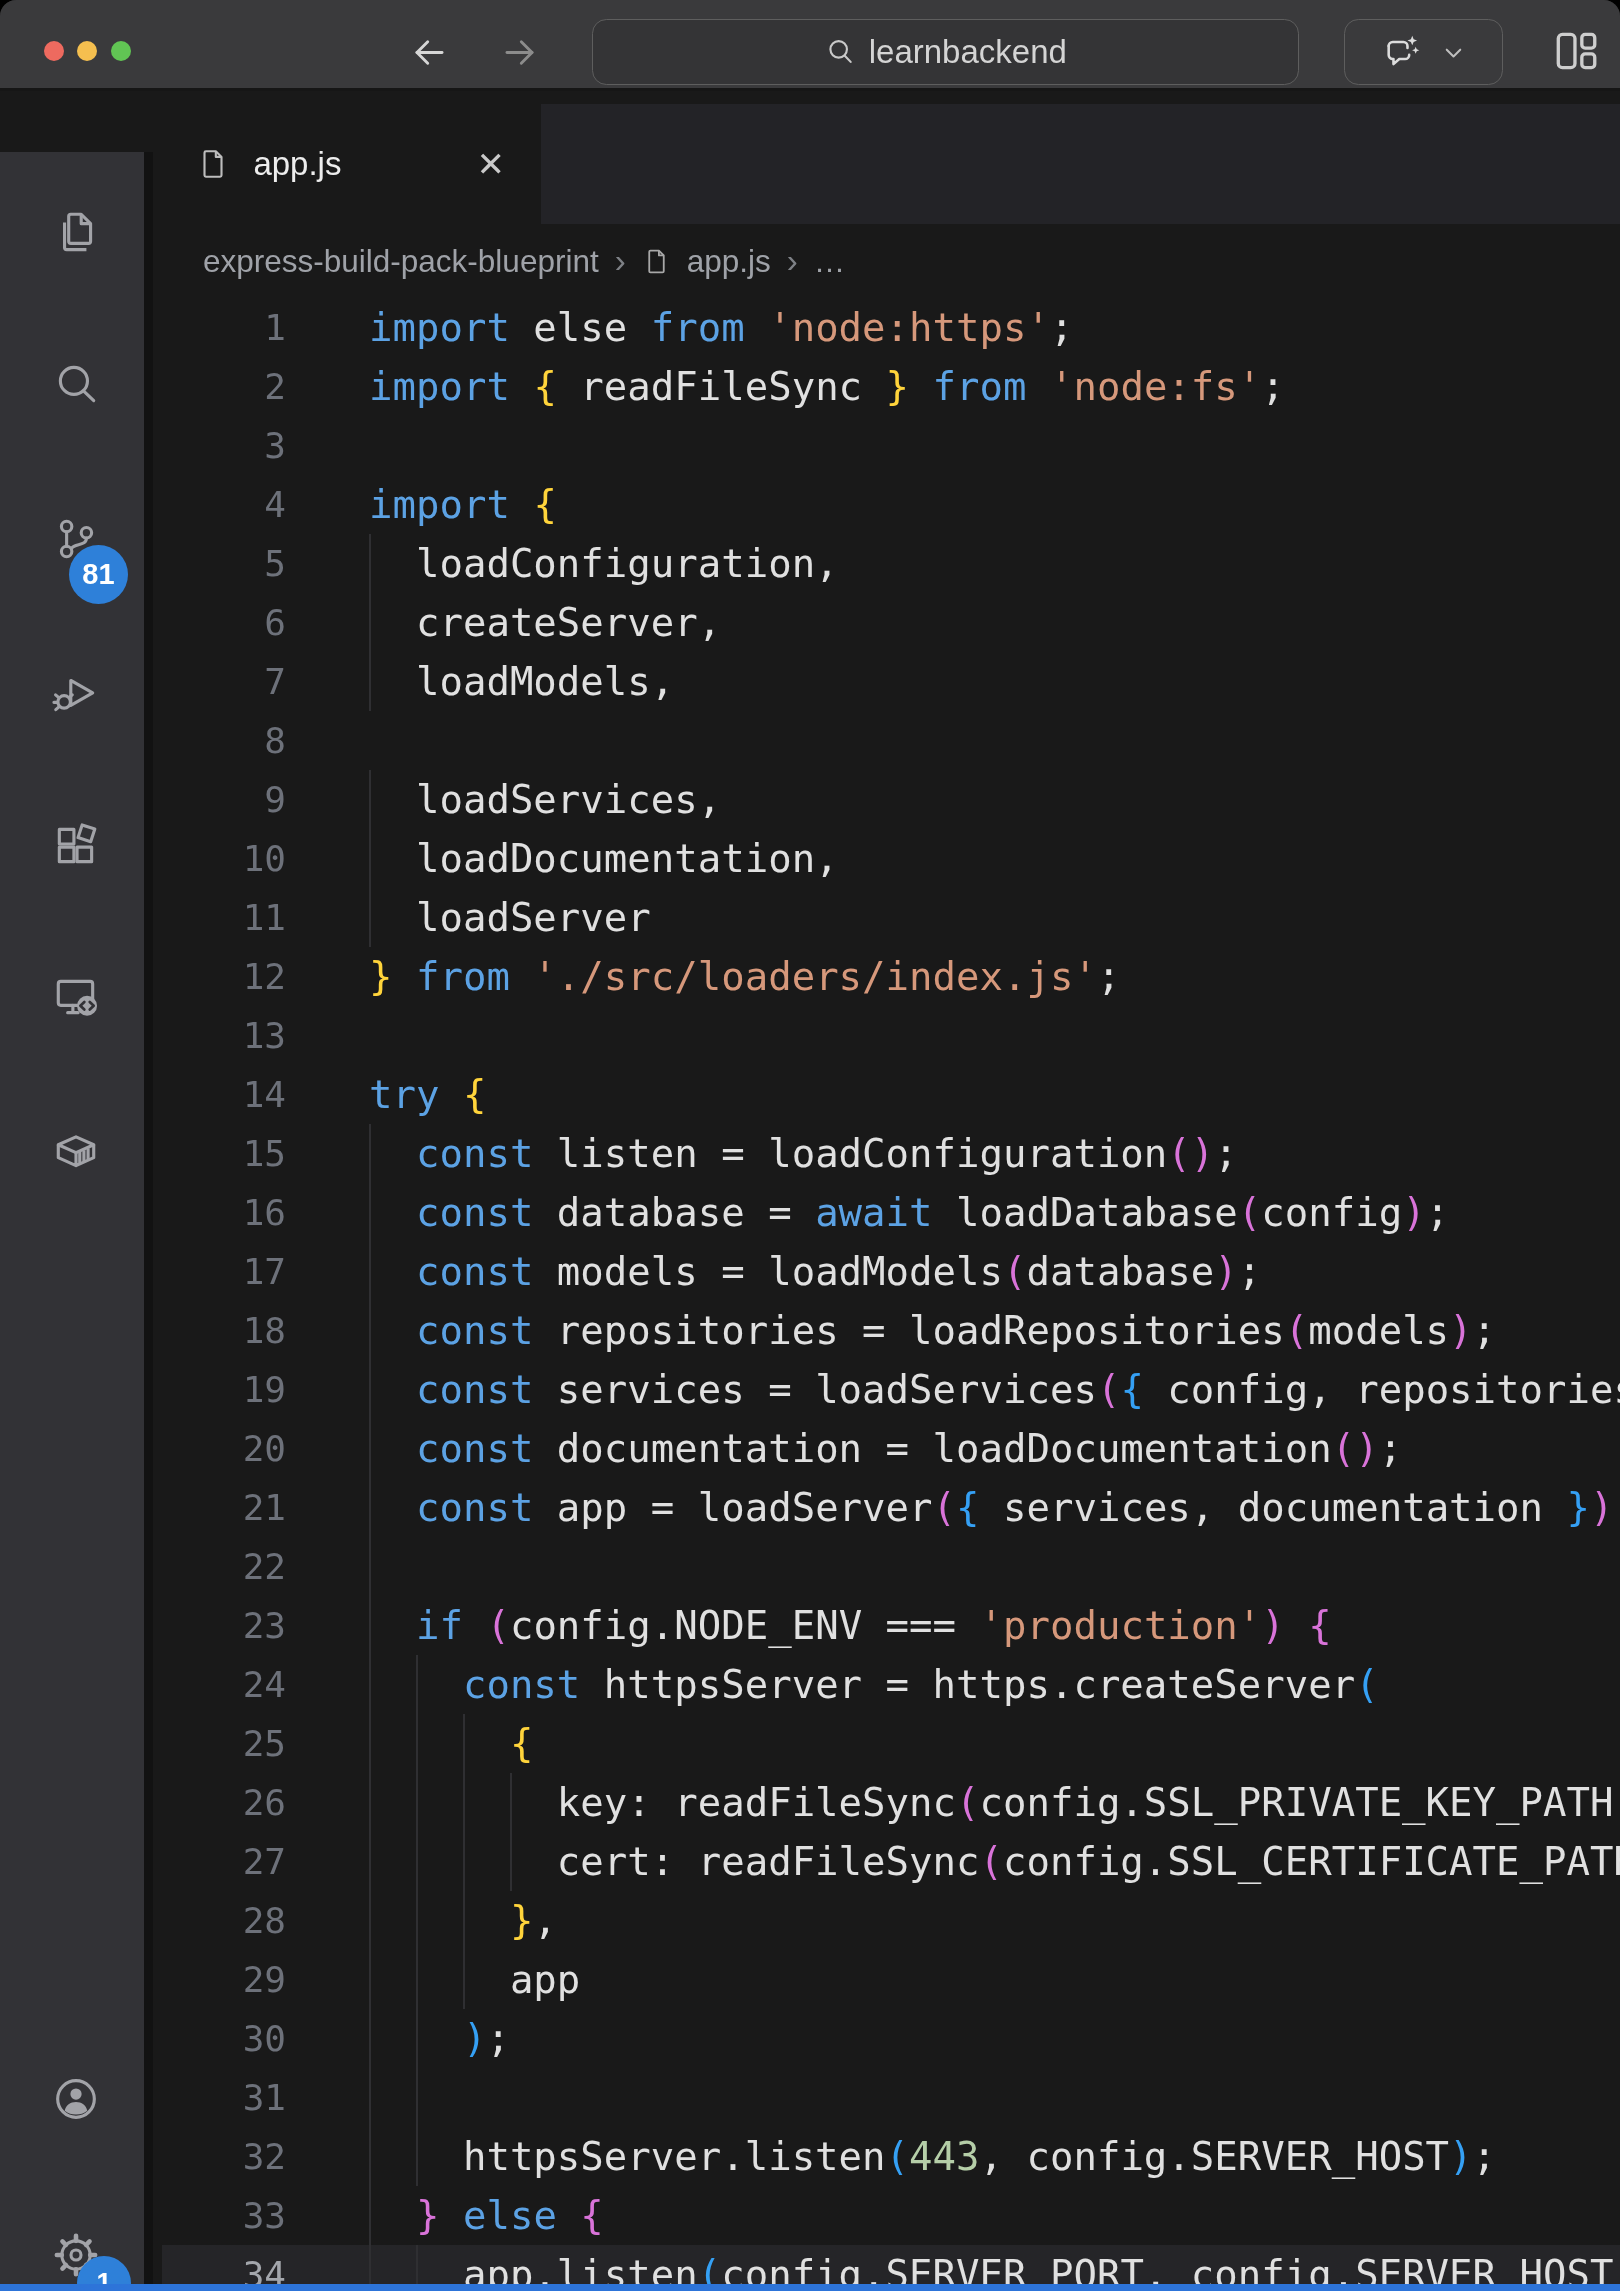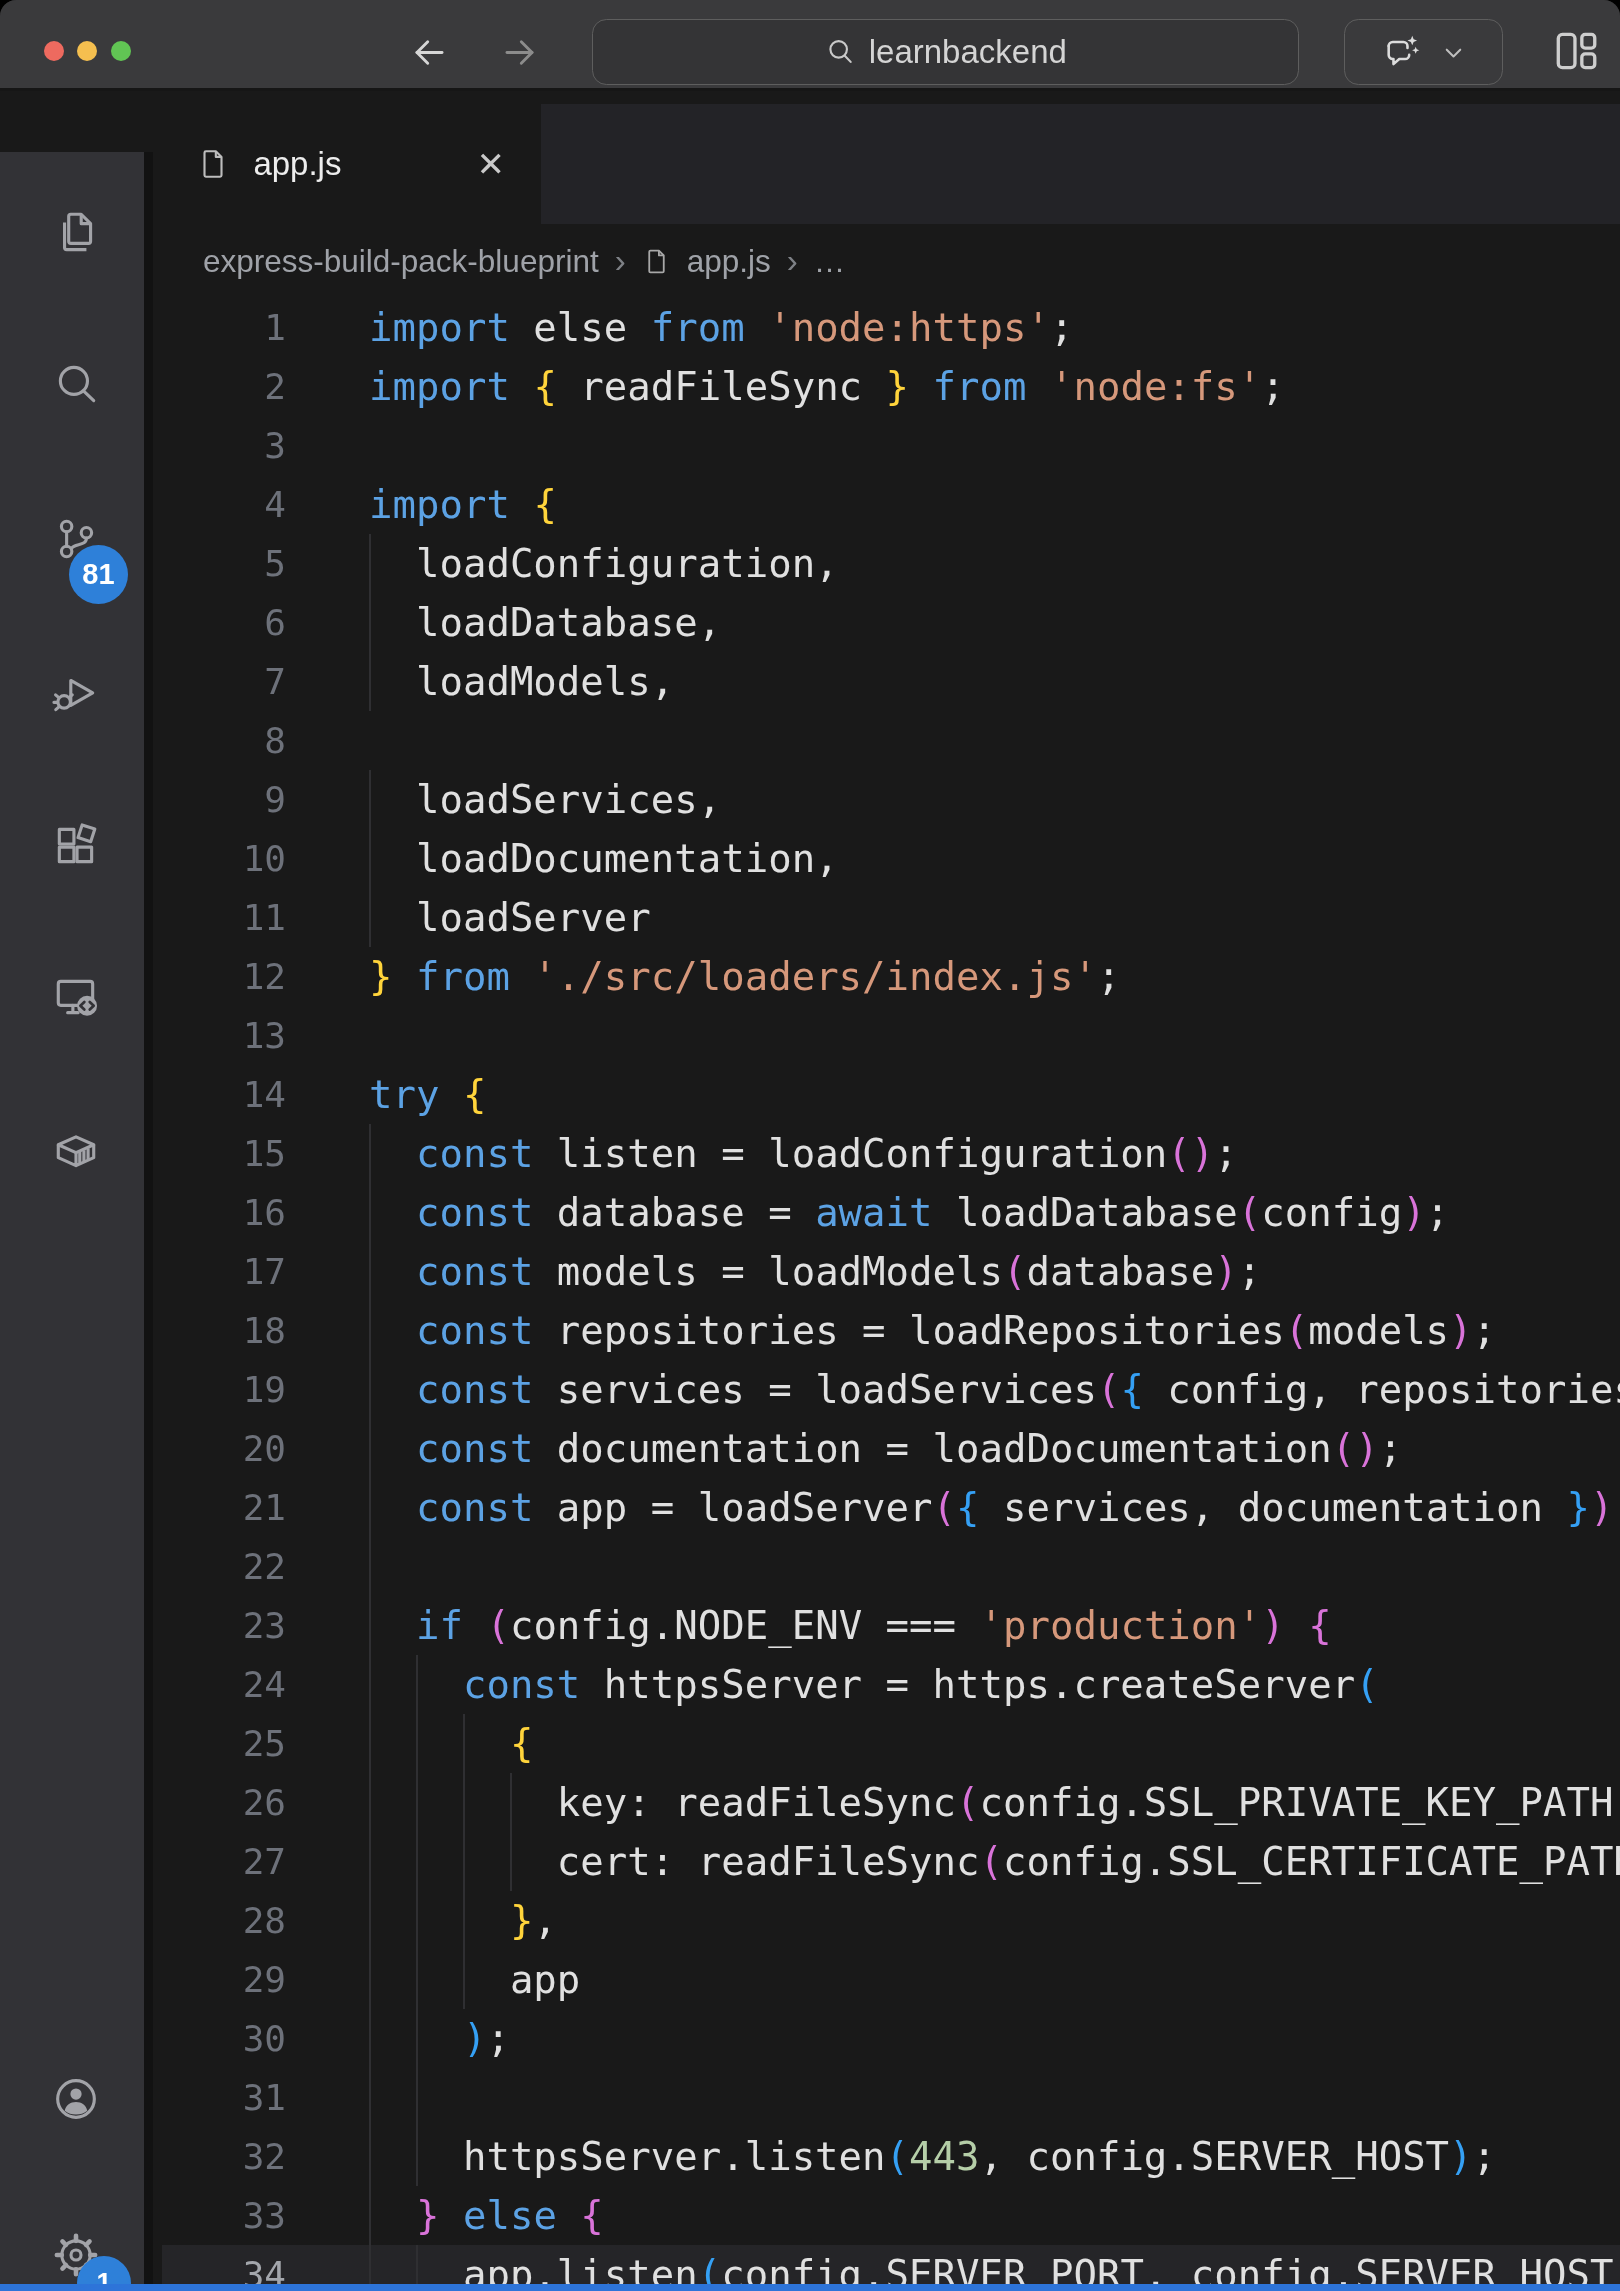--- a/index.html
+++ b/index.html
@@ -286,21 +286,21 @@
         <div class="code-row">
           <span class="ln">4</span>
           <span class="code"><span class="tk-k">import</span><span class="tk-d"> </span><span class="tk-y">{</span></span>
         </div>
         <div class="code-row">
           <span class="ln">5</span>
           <span class="code"><i class="guide" style="left: 0ch;"></i><span class="tk-d">  loadConfiguration,</span></span>
         </div>
         <div class="code-row">
           <span class="ln">6</span>
-          <span class="code"><i class="guide" style="left: 0ch;"></i><span class="tk-d">  loadDatabase,</span></span>
+          <span class="code"><i class="guide" style="left: 0ch;"></i><span class="tk-d">  createServer,</span></span>
         </div>
         <div class="code-row">
           <span class="ln">7</span>
           <span class="code"><i class="guide" style="left: 0ch;"></i><span class="tk-d">  loadModels,</span></span>
         </div>
         <div class="code-row">
           <span class="ln">8</span>
         </div>
         <div class="code-row">
           <span class="ln">9</span>

